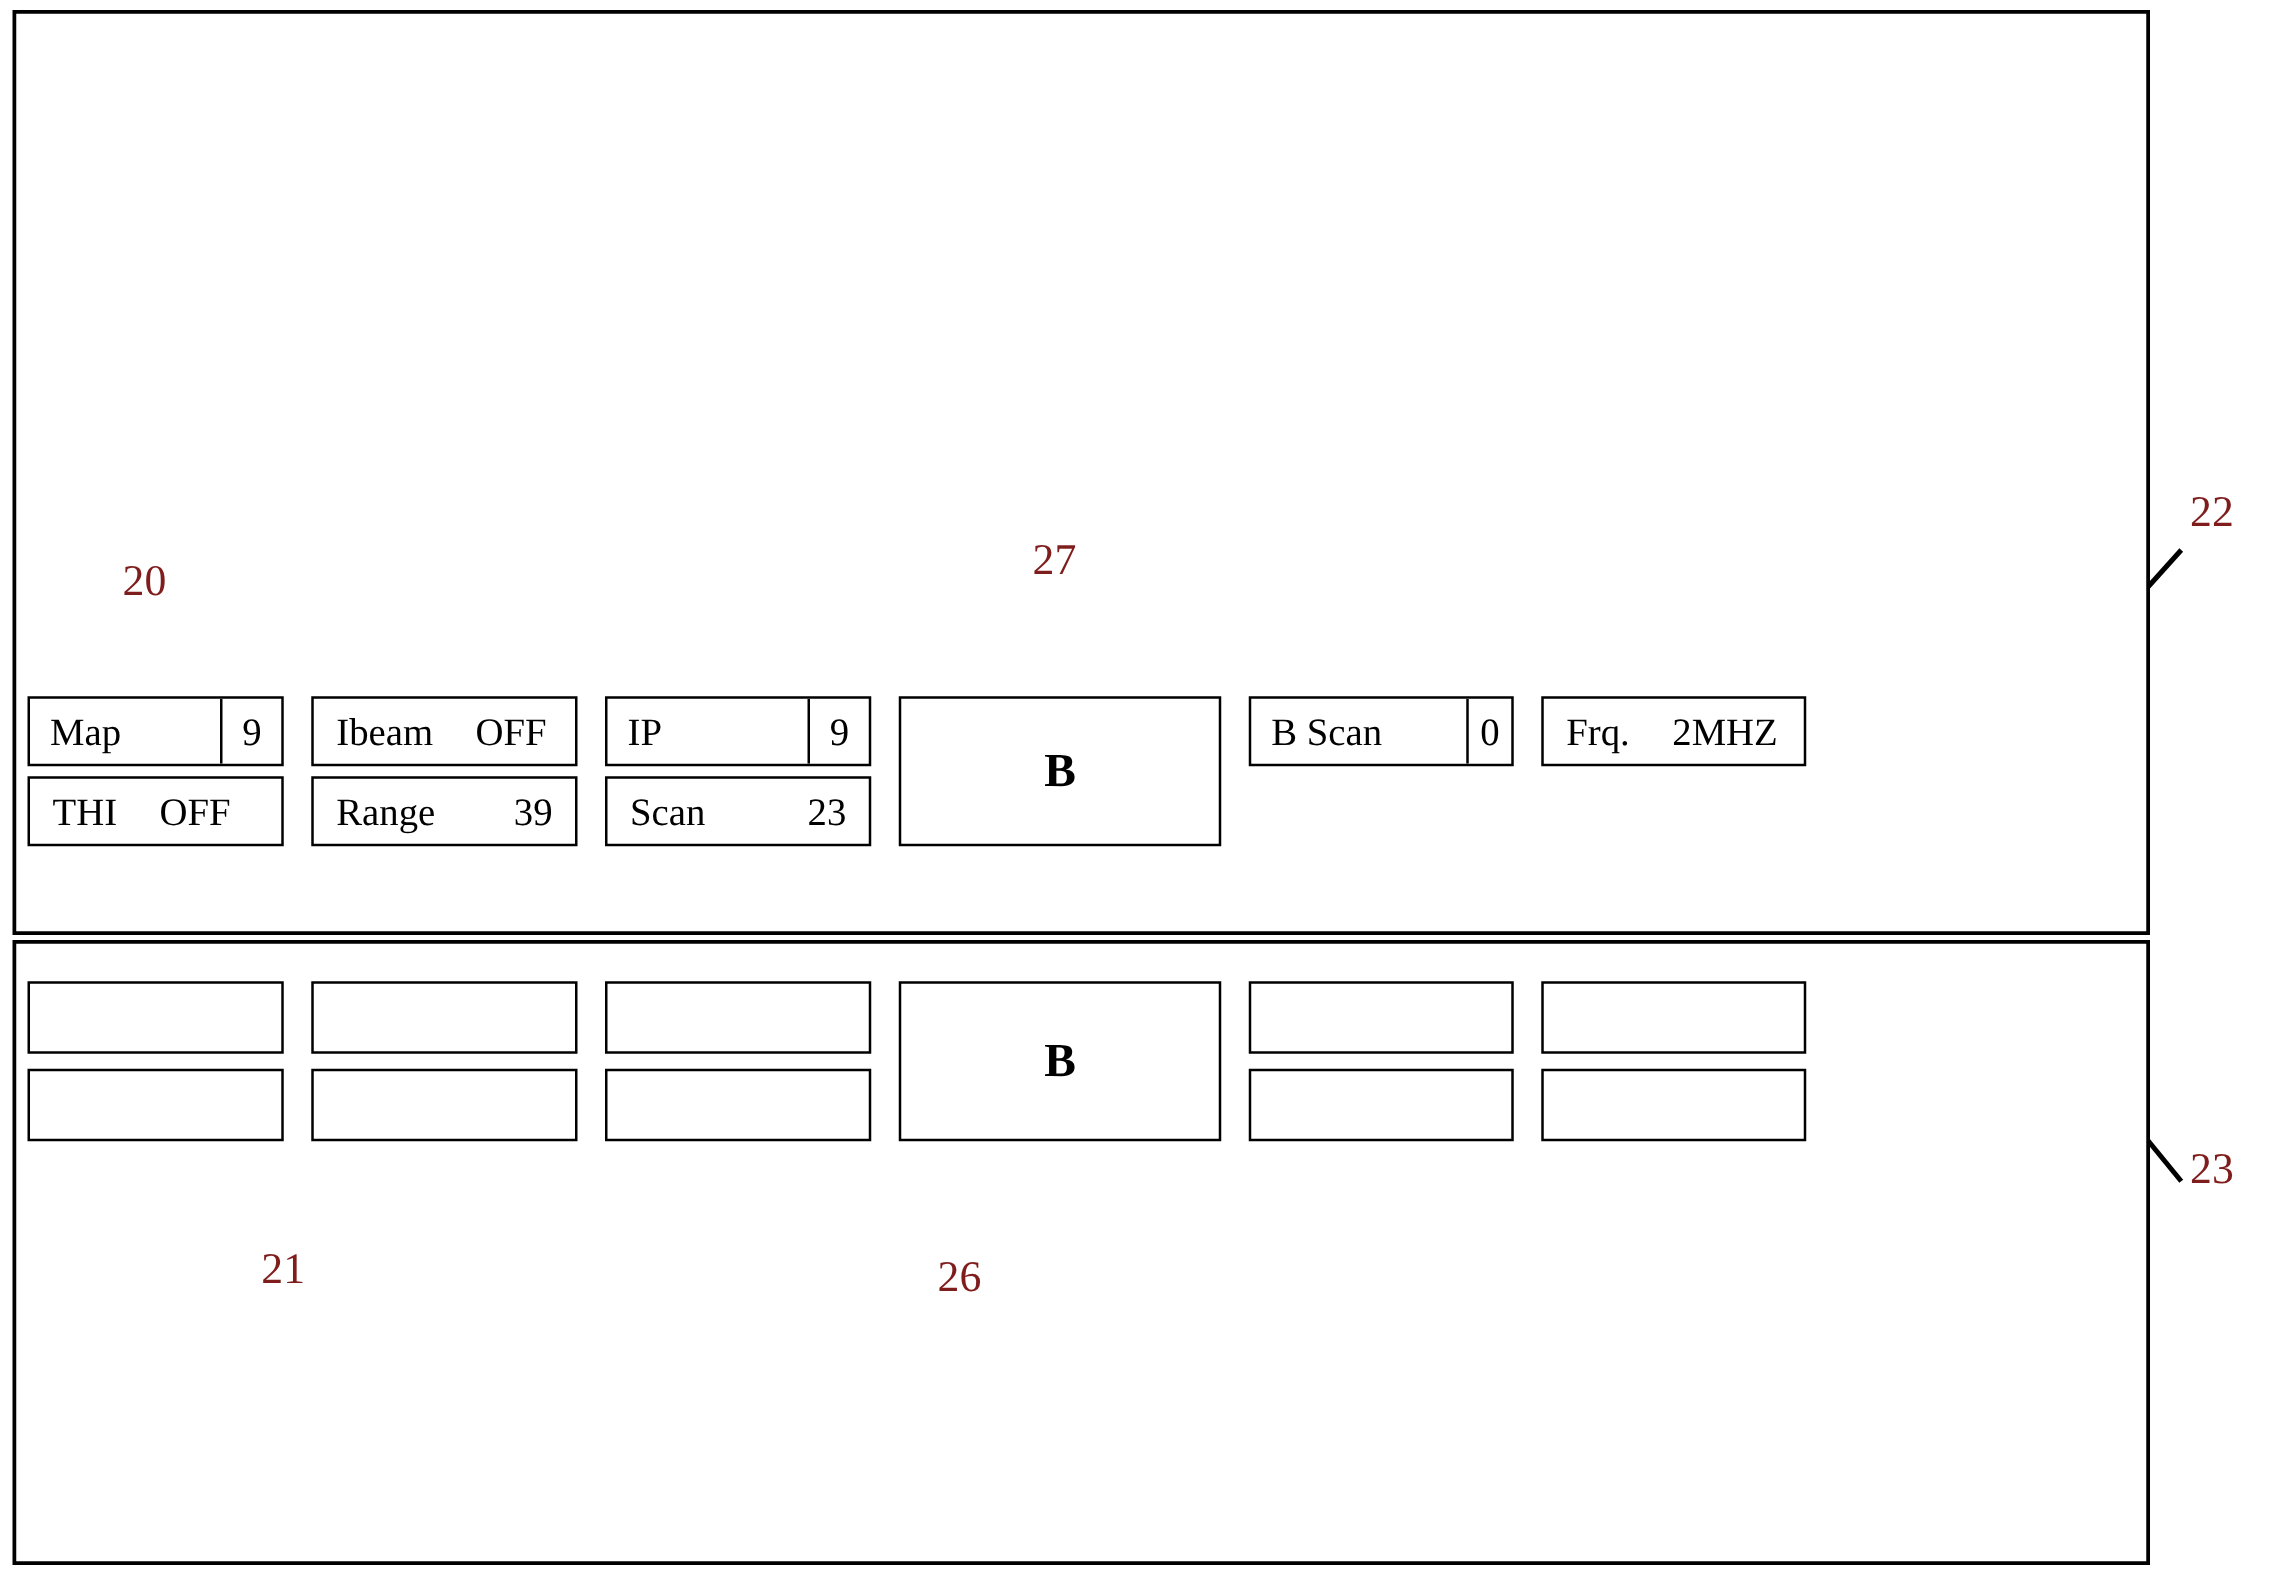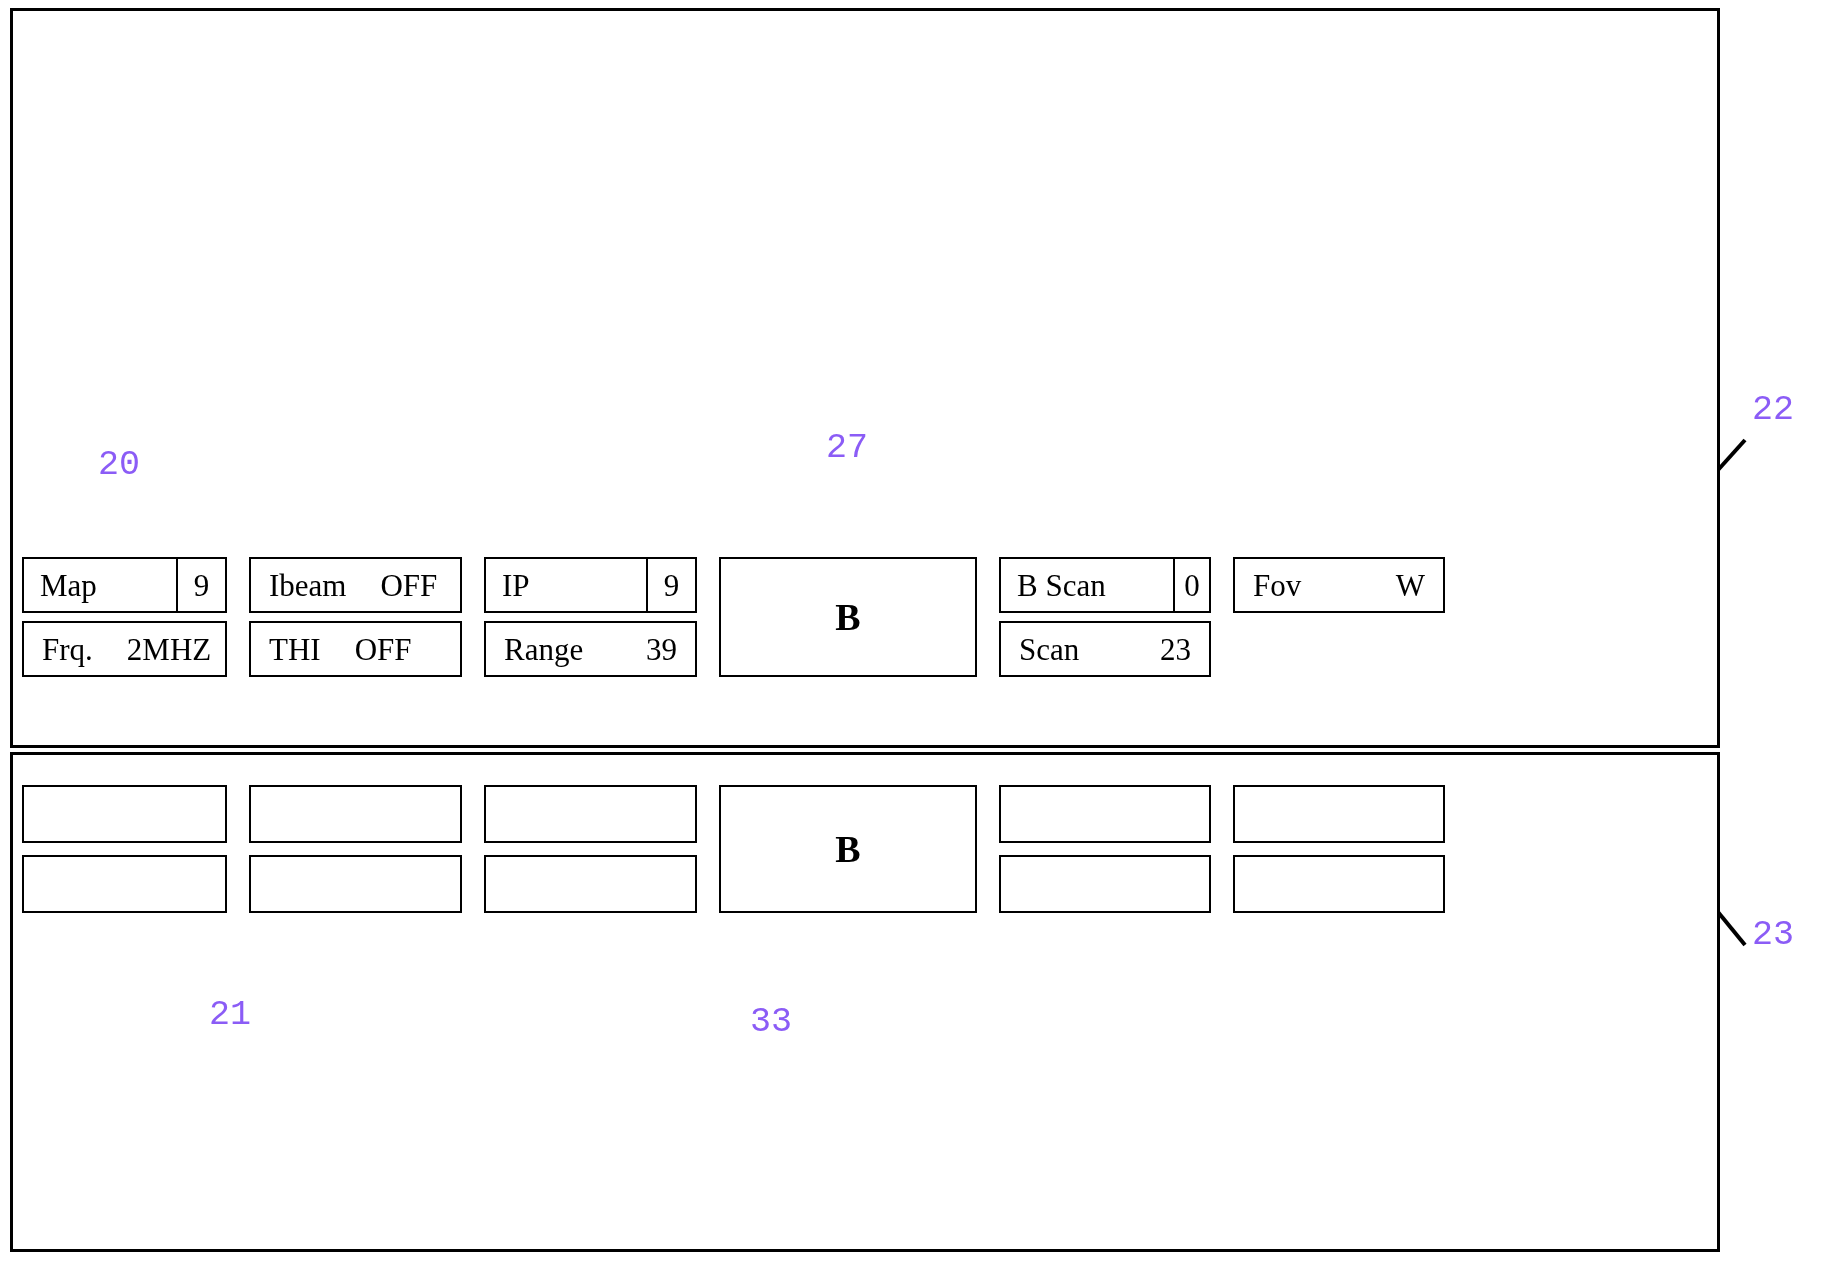--- a/index.html
+++ b/index.html
@@ -156,23 +156,23 @@
   }
   .tri-right {
     right: 28px;
     top: 50%;
     transform: translateY(-50%);
   }
   
   .ref {
     position: absolute;
     font-size: 35px;
-    font-family: Liberation Mono, monospace;
+    font-family: Liberation Serif, serif;
     font-style: normal;
-    color: #8b5cf6;
+    color: #7f1d1d;
     white-space: nowrap;
   }
   #ref-20 { left: 98px;  top: 445px; }
   #ref-27 { left: 826px; top: 428px; }
   #ref-22 { left: 1752px; top: 390px; }
   #ref-21 { left: 209px; top: 995px; }
   #ref-26 { left: 750px; top: 1002px; }
   #ref-23 { left: 1752px; top: 915px; }
 </style>
 </head>
@@ -233,26 +233,20 @@
       <svg class="tri tri-right" width="26" height="44">
         <polygon points="23,22 3,2 3,42" fill="#fff" stroke="#000" stroke-width="3"></polygon>
       </svg>
     </div>
 
     <div class="btn divided" id="btn-bsteer">
       <span class="lbl">B Scan</span>
       <span class="val">0</span>
     </div>
 
-    <div class="btn" id="btn-fov">
-      <span class="lbl-wide">
-        <span class="k">Fov</span>
-        <span class="v">W</span>
-      </span>
-    </div>
 
     <div class="btn two-word" id="btn-frq">
       <span class="lbl-wide">
         <span class="k">Frq.</span>
         <span class="v">2MHZ</span>
       </span>
     </div>
 
     <div class="btn two-word" id="btn-thi">
       <span class="lbl-wide">
@@ -306,16 +300,16 @@
     <div class="btn blank"></div>
     <div class="btn blank"></div>
     <div class="btn blank"></div>
     <div class="btn blank"></div>
   </div>
 
   <span class="ref" id="ref-20">20</span>
   <span class="ref" id="ref-21">21</span>
   <span class="ref" id="ref-22">22</span>
   <span class="ref" id="ref-23">23</span>
-  <span class="ref" id="ref-26">33</span>
+  <span class="ref" id="ref-26">26</span>
   <span class="ref" id="ref-27">27</span>
 
 </div>
 
 </body></html>

